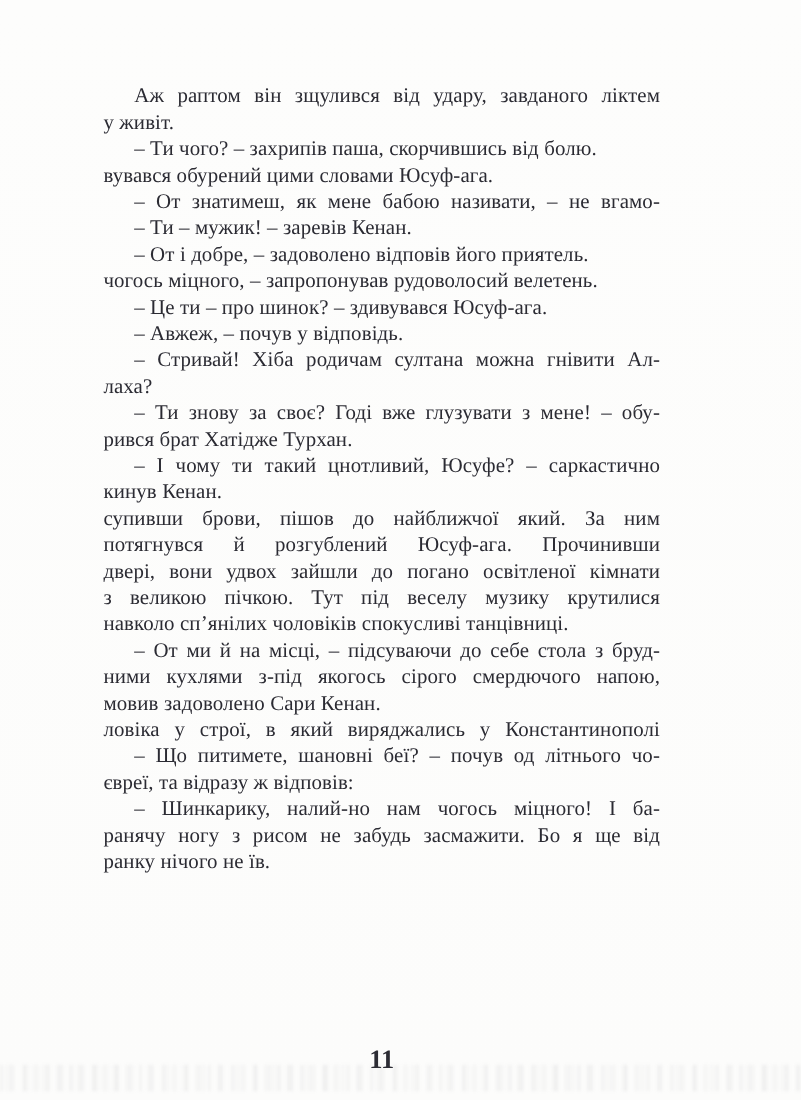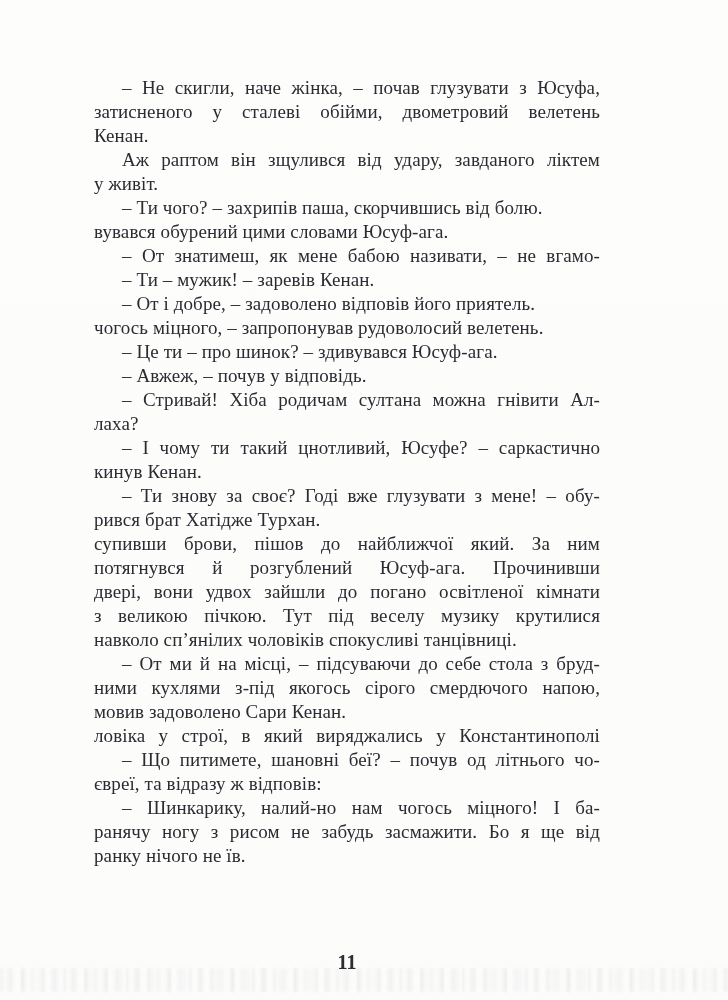--- a/index.html
+++ b/index.html
@@ -36,21 +36,21 @@
     white-space: normal;
   }
   .line.first { text-indent: 28px; }
   .line.last { text-align-last: left; }
   .folio {
     position: absolute;
     left: 94px;
     top: 951px;
     width: 506px;
     text-align: center;
-    font-size: 20px;
+    font-size: 24px;
     font-weight: bold;
     color: #2c2c34;
   }
   .scan-noise {
     position: absolute;
     left: 0;
     top: 968px;
     width: 728px;
     height: 24px;
     background:
@@ -61,25 +61,20 @@
         transparent 0 5px, rgba(120,120,130,0.03) 5px 11px, transparent 11px 16px);
     filter: blur(1.3px);
     pointer-events: none;
   }
 </style>
 </head>
 <body>
 
 <div class="page">
   <div class="text-block">
-      <div class="para">
-        <div class="line first">– Не скигли, наче жінка, – почав глузувати з Юсуфа,</div>
-        <div class="line">затисненого у сталеві обійми, двометровий велетень</div>
-        <div class="line last">Кенан.</div>
-      </div>
       <div class="para">
         <div class="line first">Аж раптом він зщулився від удару, завданого ліктем</div>
         <div class="line last">у живіт.</div>
       </div>
       <div class="para">
         <div class="line first last">– Ти чого? – захрипів паша, скорчившись від болю.</div>
       </div>
       <div class="para">
         <div class="line last">вувався обурений цими словами Юсуф-ага.</div>
         <div class="line first">– От знатимеш, як мене бабою називати, – не вгамо-</div>
@@ -97,26 +92,26 @@
         <div class="line first last">– Це ти – про шинок? – здивувався Юсуф-ага.</div>
       </div>
       <div class="para">
         <div class="line first last">– Авжеж, – почув у відповідь.</div>
       </div>
       <div class="para">
         <div class="line first">– Стривай! Хіба родичам султана можна гнівити Ал-</div>
         <div class="line last">лаха?</div>
       </div>
       <div class="para">
+        <div class="line first">– Ти знову за своє? Годі вже глузувати з мене! – обу-</div>
+        <div class="line last">рився брат Хатідже Турхан.</div>
+      </div>
+      <div class="para">
         <div class="line first">– І чому ти такий цнотливий, Юсуфе? – саркастично</div>
         <div class="line last">кинув Кенан.</div>
-      </div>
-      <div class="para">
-        <div class="line first">– Ти знову за своє? Годі вже глузувати з мене! – обу-</div>
-        <div class="line last">рився брат Хатідже Турхан.</div>
       </div>
       <div class="para">
         <div class="line">супивши брови, пішов до найближчої який. За ним</div>
         <div class="line">потягнувся й розгублений Юсуф-ага. Прочинивши</div>
         <div class="line">двері, вони удвох зайшли до погано освітленої кімнати</div>
         <div class="line">з великою пічкою. Тут під веселу музику крутилися</div>
         <div class="line last">навколо сп’янілих чоловіків спокусливі танцівниці.</div>
       </div>
       <div class="para">
         <div class="line first">– От ми й на місці, – підсуваючи до себе стола з бруд-</div>

